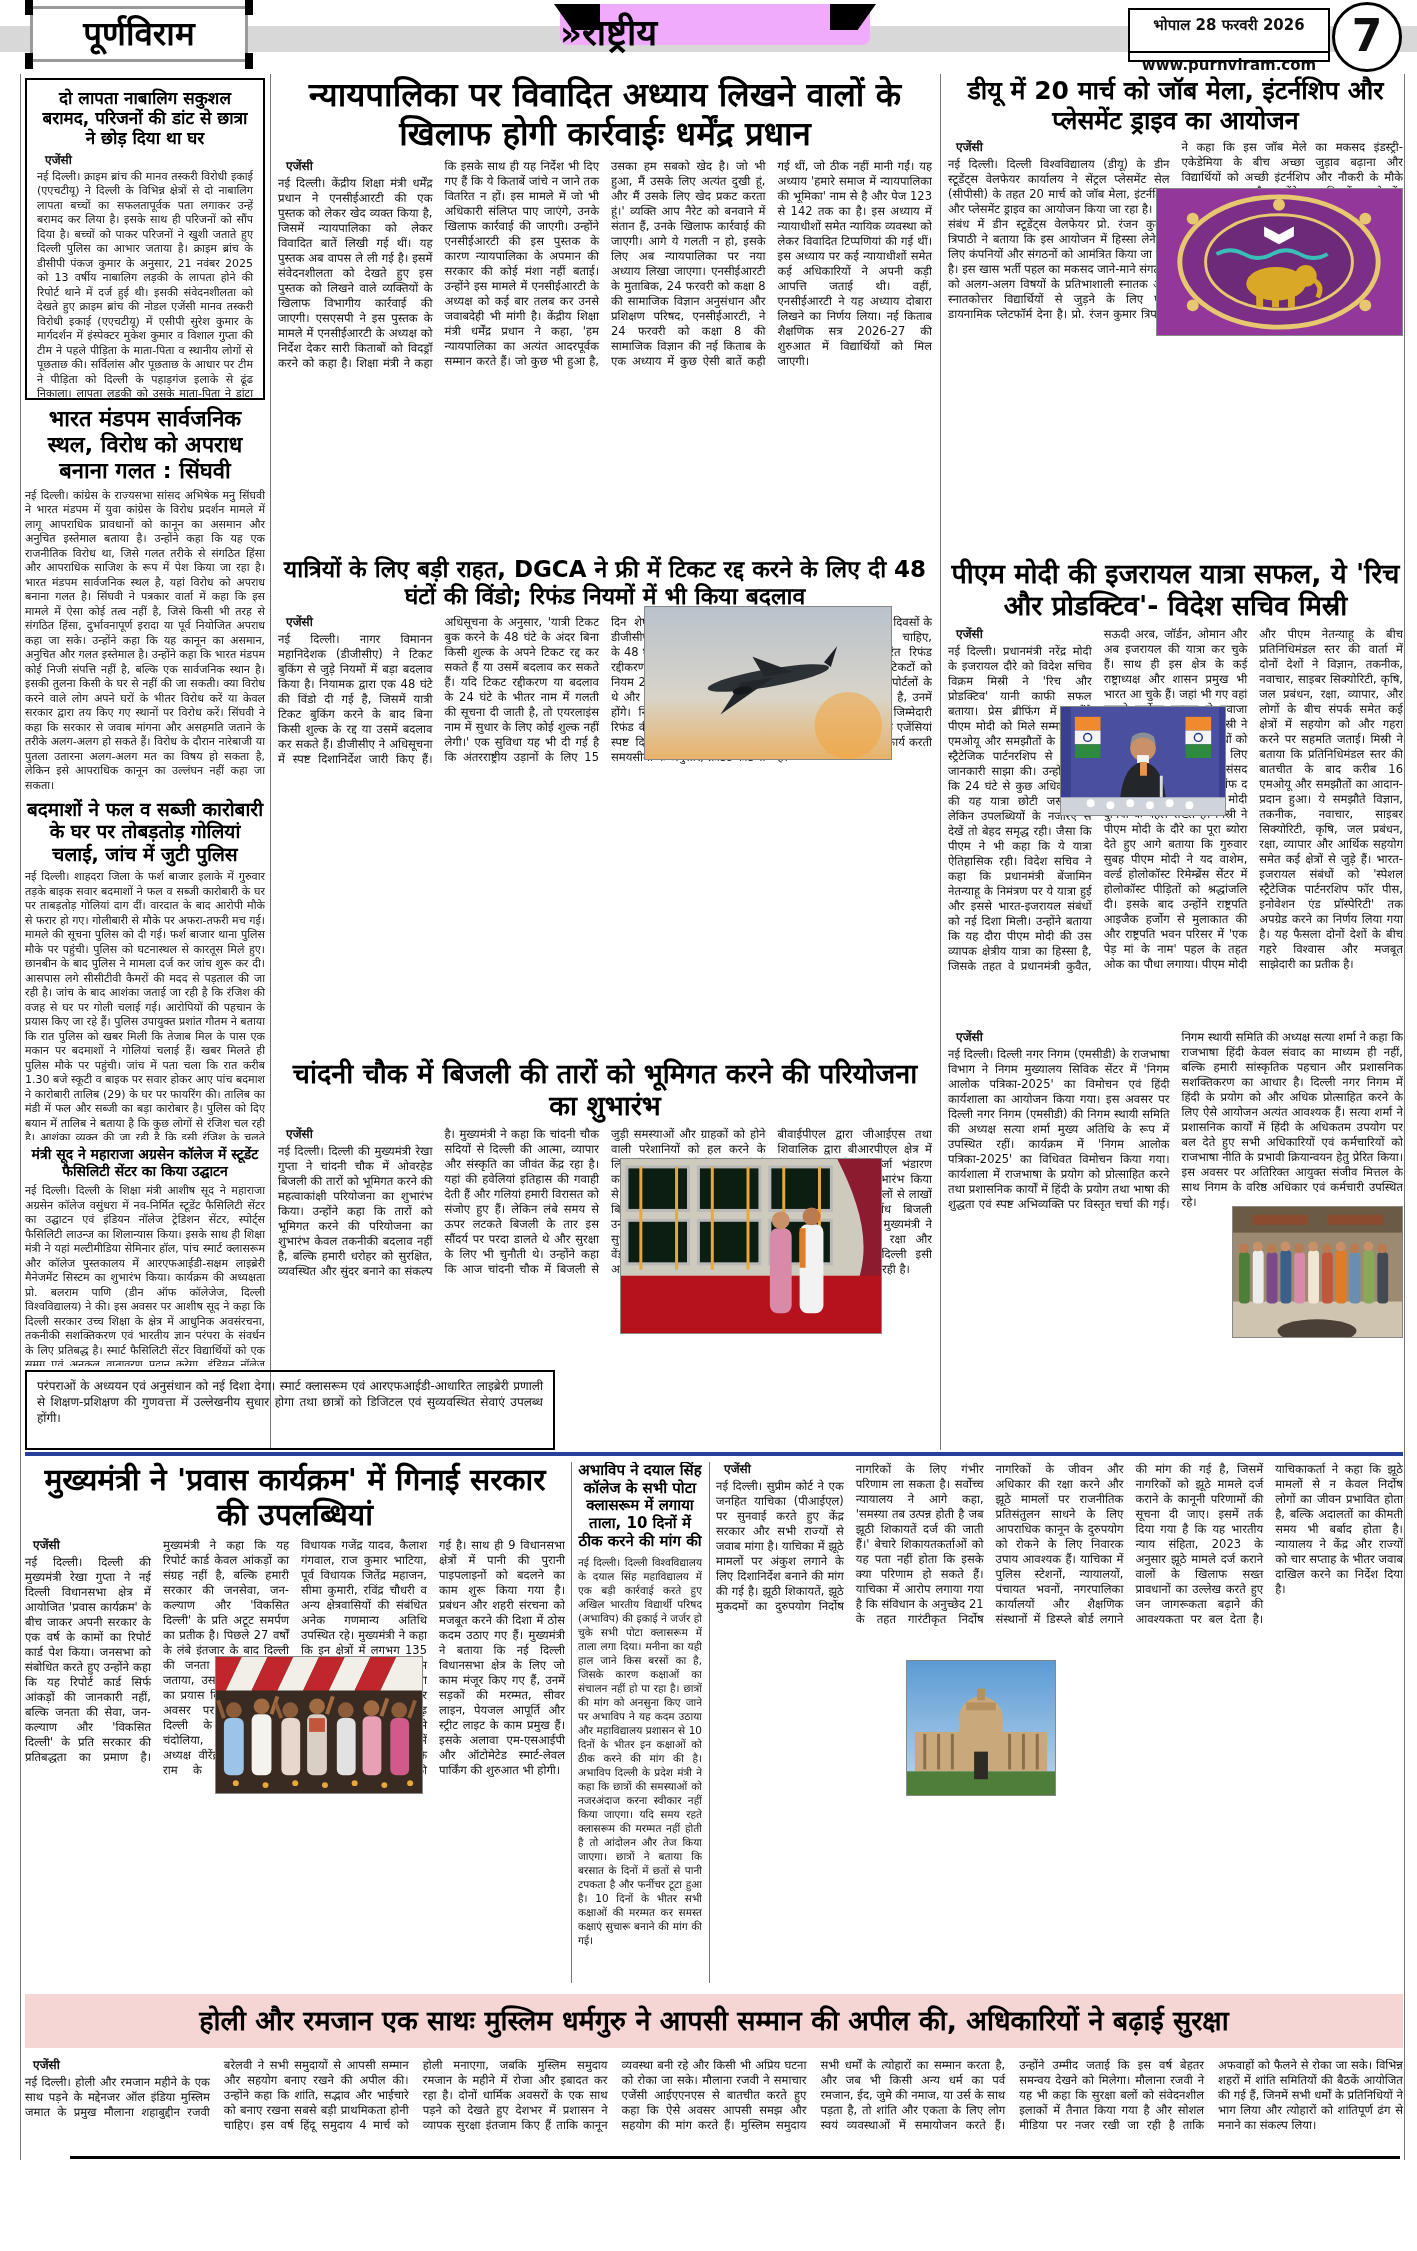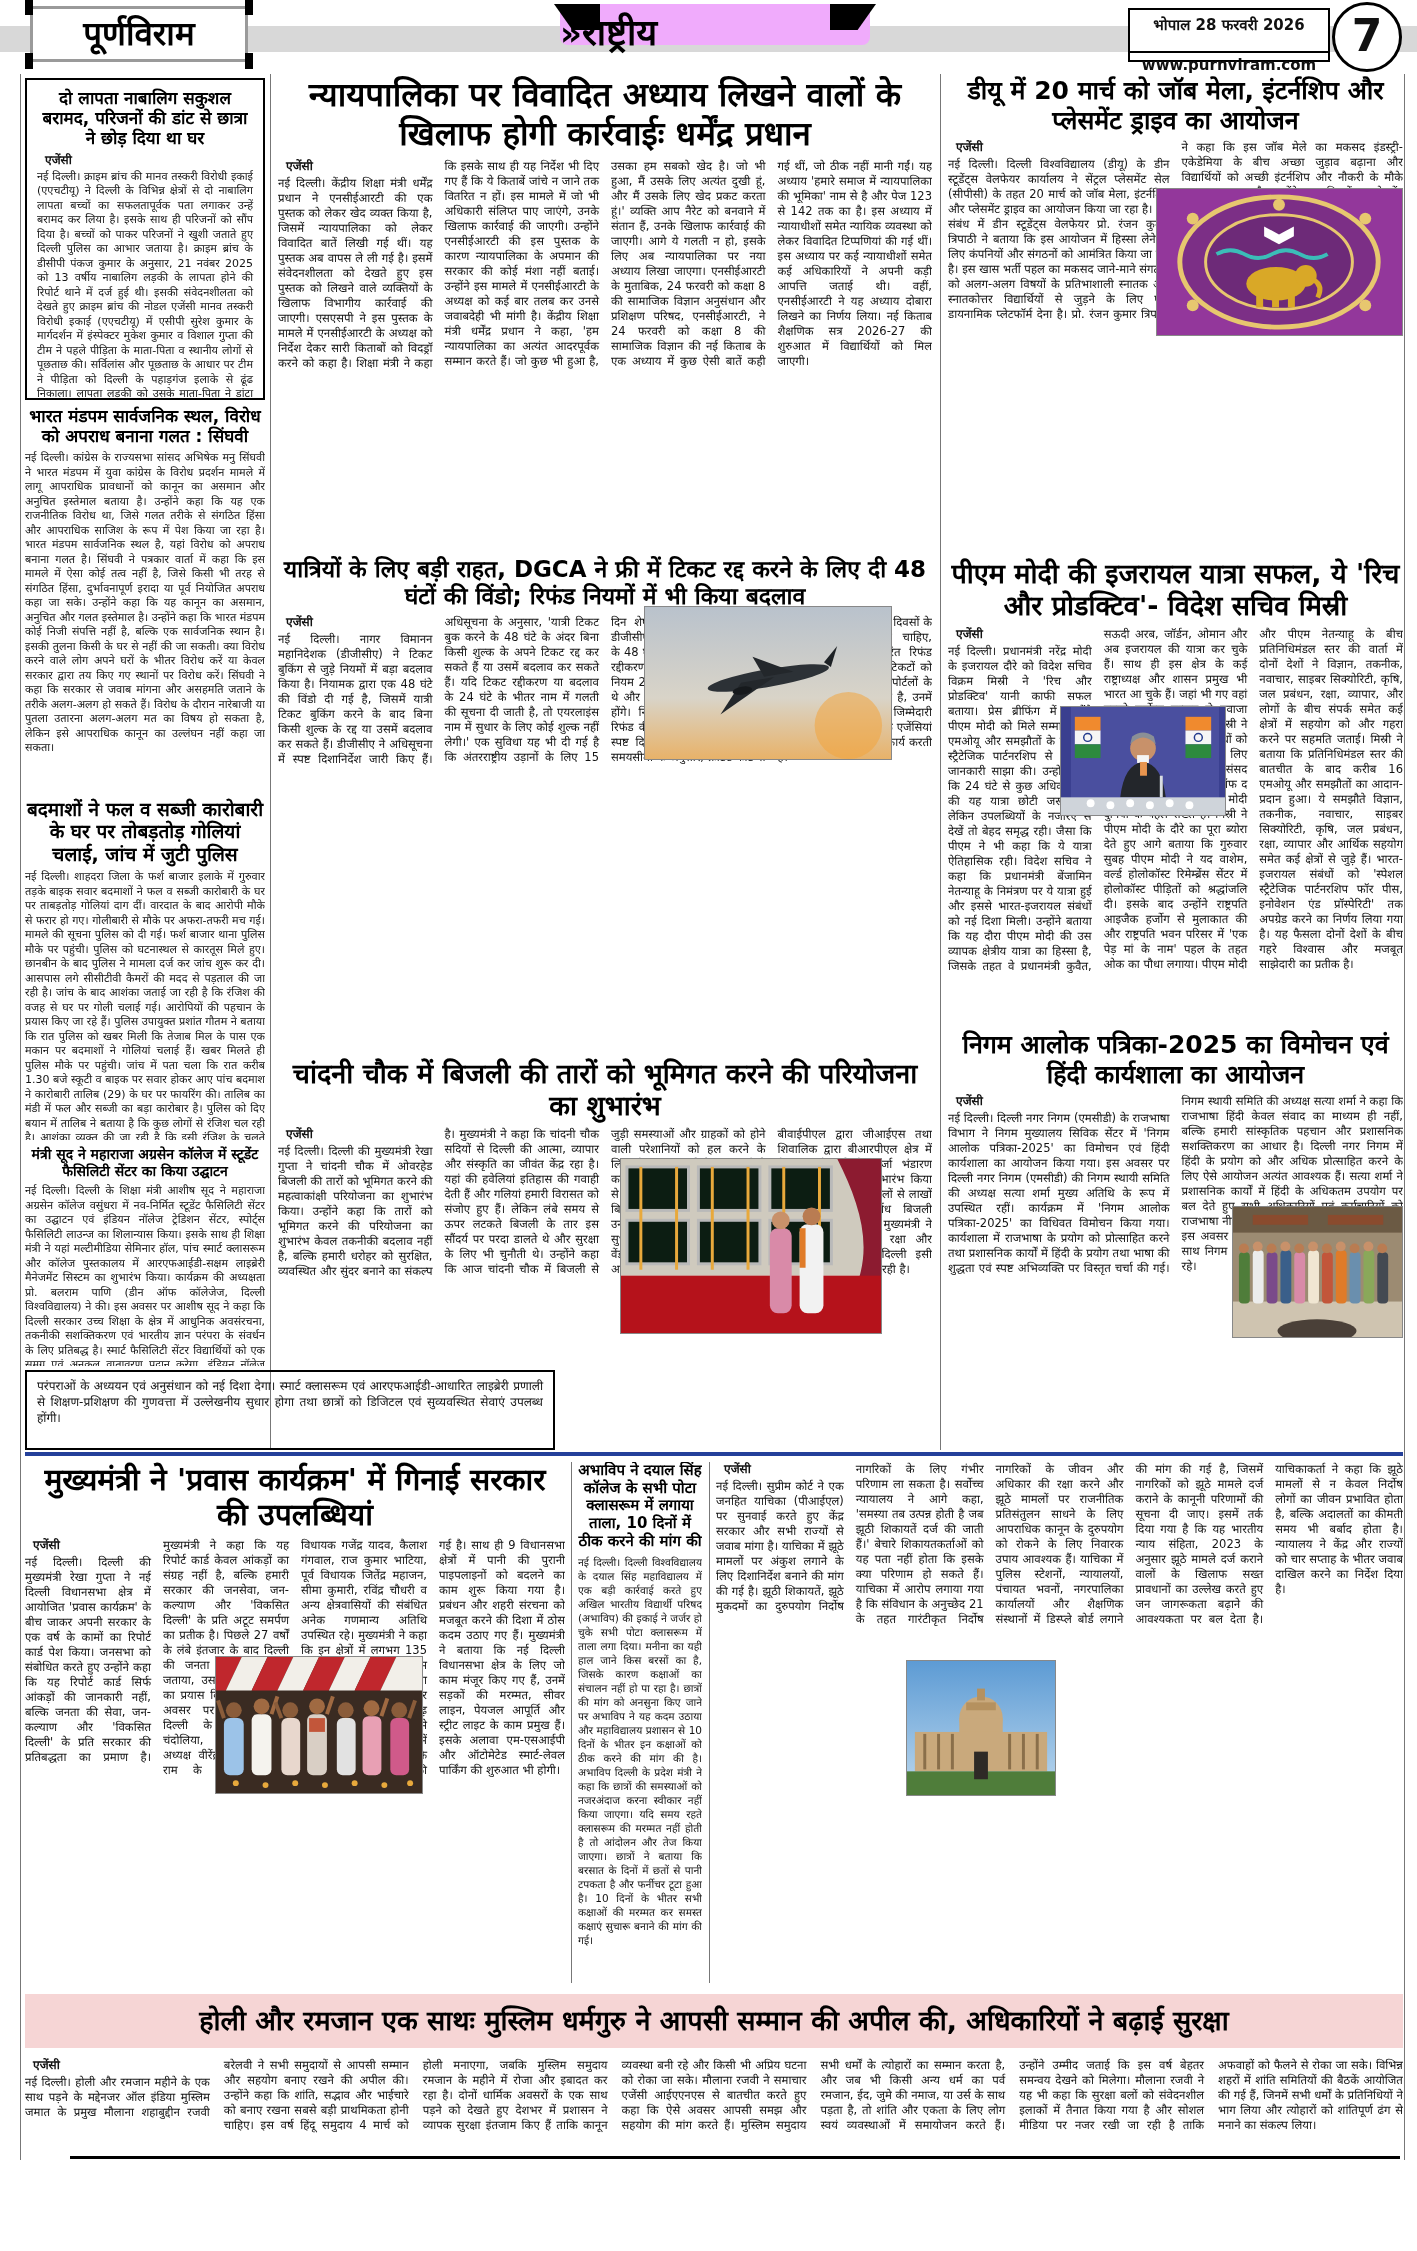--- a/index.html
+++ b/index.html
@@ -43,21 +43,21 @@
   .c4{column-count:4;column-gap:12px;}
   .c5{column-count:5;column-gap:12px;}
   .c7{column-count:7;column-gap:14px;}
   .photo{position:absolute;border:1px solid #888;box-sizing:border-box;background:#ddd;}
   .photo svg{display:block;width:100%;height:100%;}
 
   #a1{left:25px;top:78px;width:240px;height:322px;border:2px solid #000;padding:8px 10px;}
   #a1 h2{font-size:17px;}
   #a1 .body{font-size:11px;line-height:14.5px;}
   #a2{left:25px;top:406px;width:240px;height:386px;}
-  #a2 h2{font-size:17px;}
+  #a2 h2{font-size:22px;}
   #a2 .body{font-size:11px;line-height:14.5px;}
   #a3{left:25px;top:798px;width:240px;height:342px;}
   #a3 h2{font-size:19px;}
   #a3 .body{font-size:11px;line-height:14.5px;}
   #a4{left:25px;top:1146px;width:240px;height:220px;}
   #a4 h2{font-size:14px;}
   #a4 .body{font-size:11px;line-height:14.5px;}
   #a4b{left:25px;top:1370px;width:530px;height:80px;border:2px solid #000;padding:6px 10px;}
   #a4b .body{font-size:12px;line-height:16px;}
 
@@ -291,21 +291,20 @@
             <circle cx="90" cy="100" r="4"></circle>
             <circle cx="110" cy="98" r="4"></circle>
             <circle cx="130" cy="100" r="4"></circle>
           </g>
         <rect x="100" y="70" width="3" height="22" fill="#d9dde2"></rect>
       </svg>
     </div>
   </article>
 
   <article class="art" id="r3">
-    <h2>निगम आलोक पत्रिका-2025 का विमोचन एवं हिंदी कार्यशाला का आयोजन</h2>
     <div class="body c2">
       <span class="agency">एजेंसी</span>
       <span>नई दिल्ली। दिल्ली नगर निगम (एमसीडी) के राजभाषा विभाग ने निगम मुख्यालय सिविक सेंटर में 'निगम आलोक पत्रिका-2025' का विमोचन एवं हिंदी कार्यशाला का आयोजन किया गया। इस अवसर पर दिल्ली नगर निगम (एमसीडी) की निगम स्थायी समिति की अध्यक्ष सत्या शर्मा मुख्य अतिथि के रूप में उपस्थित रहीं। कार्यक्रम में 'निगम आलोक पत्रिका-2025' का विधिवत विमोचन किया गया। कार्यशाला में राजभाषा के प्रयोग को प्रोत्साहित करने तथा प्रशासनिक कार्यों में हिंदी के प्रयोग तथा भाषा की शुद्धता एवं स्पष्ट अभिव्यक्ति पर विस्तृत चर्चा की गई। निगम स्थायी समिति की अध्यक्ष सत्या शर्मा ने कहा कि राजभाषा हिंदी केवल संवाद का माध्यम ही नहीं, बल्कि हमारी सांस्कृतिक पहचान और प्रशासनिक सशक्तिकरण का आधार है। दिल्ली नगर निगम में हिंदी के प्रयोग को और अधिक प्रोत्साहित करने के लिए ऐसे आयोजन अत्यंत आवश्यक हैं। सत्या शर्मा ने प्रशासनिक कार्यों में हिंदी के अधिकतम उपयोग पर बल देते हुए सभी अधिकारियों एवं कर्मचारियों को राजभाषा नीति के प्रभावी क्रियान्वयन हेतु प्रेरित किया। इस अवसर पर अतिरिक्त आयुक्त संजीव मित्तल के साथ निगम के वरिष्ठ अधिकार एवं कर्मचारी उपस्थित रहे।</span>
     </div>
     <div class="photo">
       <svg viewBox="0 0 171 132" preserveAspectRatio="none">
         <rect width="171" height="132" fill="#9c8b72"></rect>
         <rect x="0" y="0" width="171" height="26" fill="#6b5a44"></rect>
         <rect x="20" y="8" width="56" height="10" fill="#8a4b2e"></rect>
         <rect x="96" y="8" width="56" height="10" fill="#8a4b2e"></rect>

